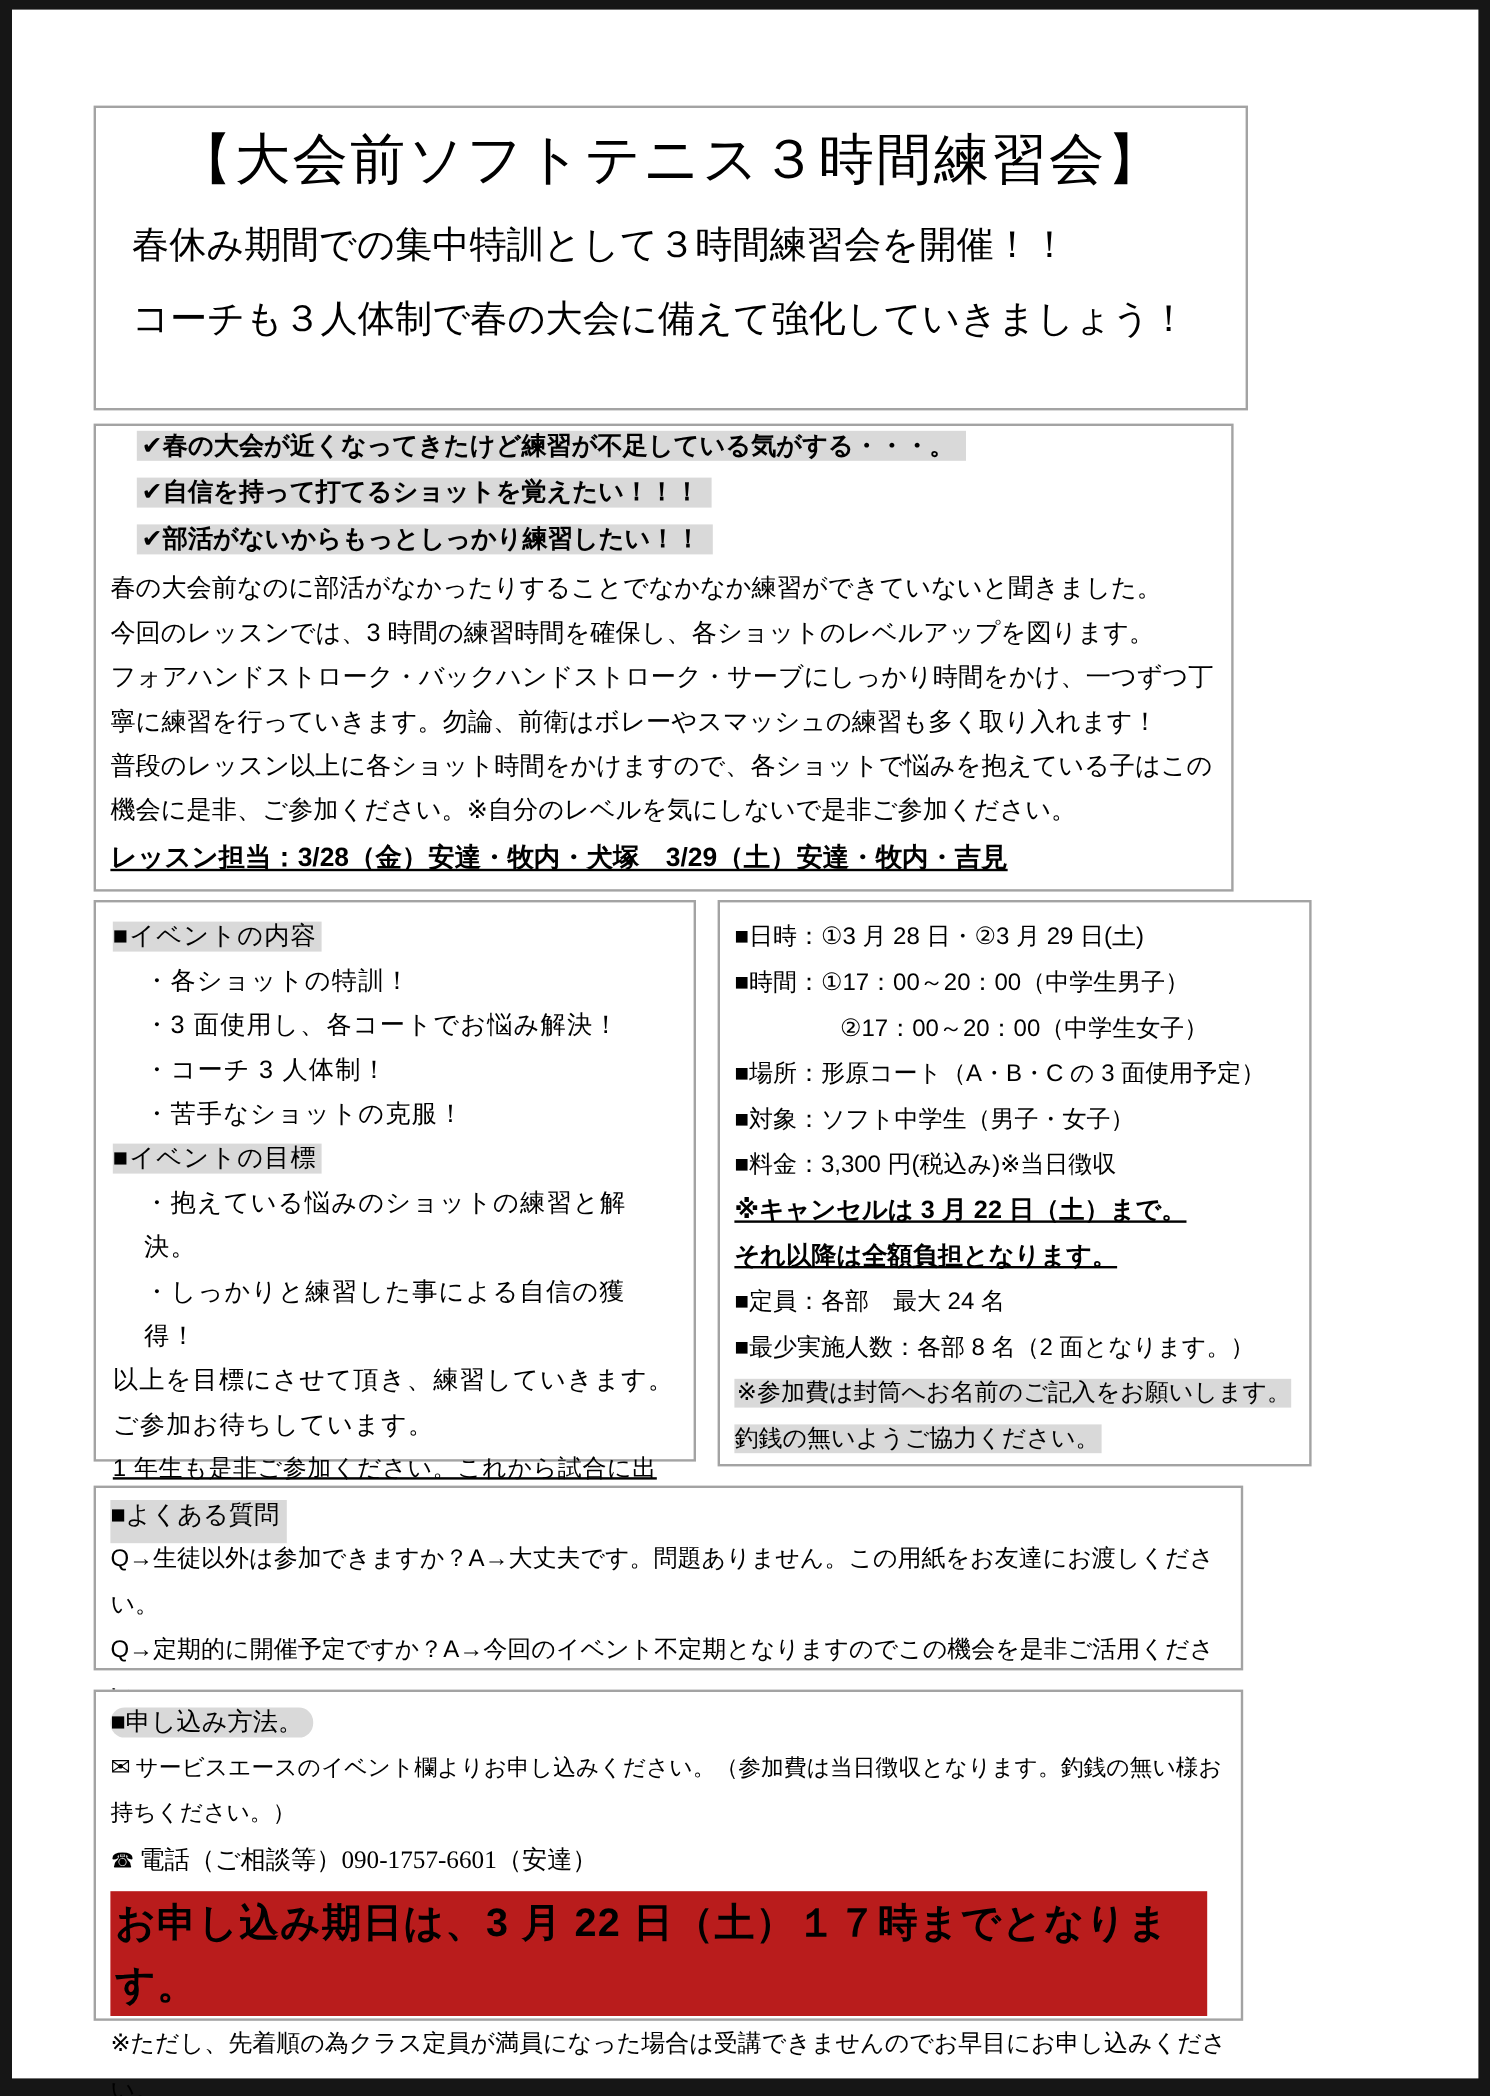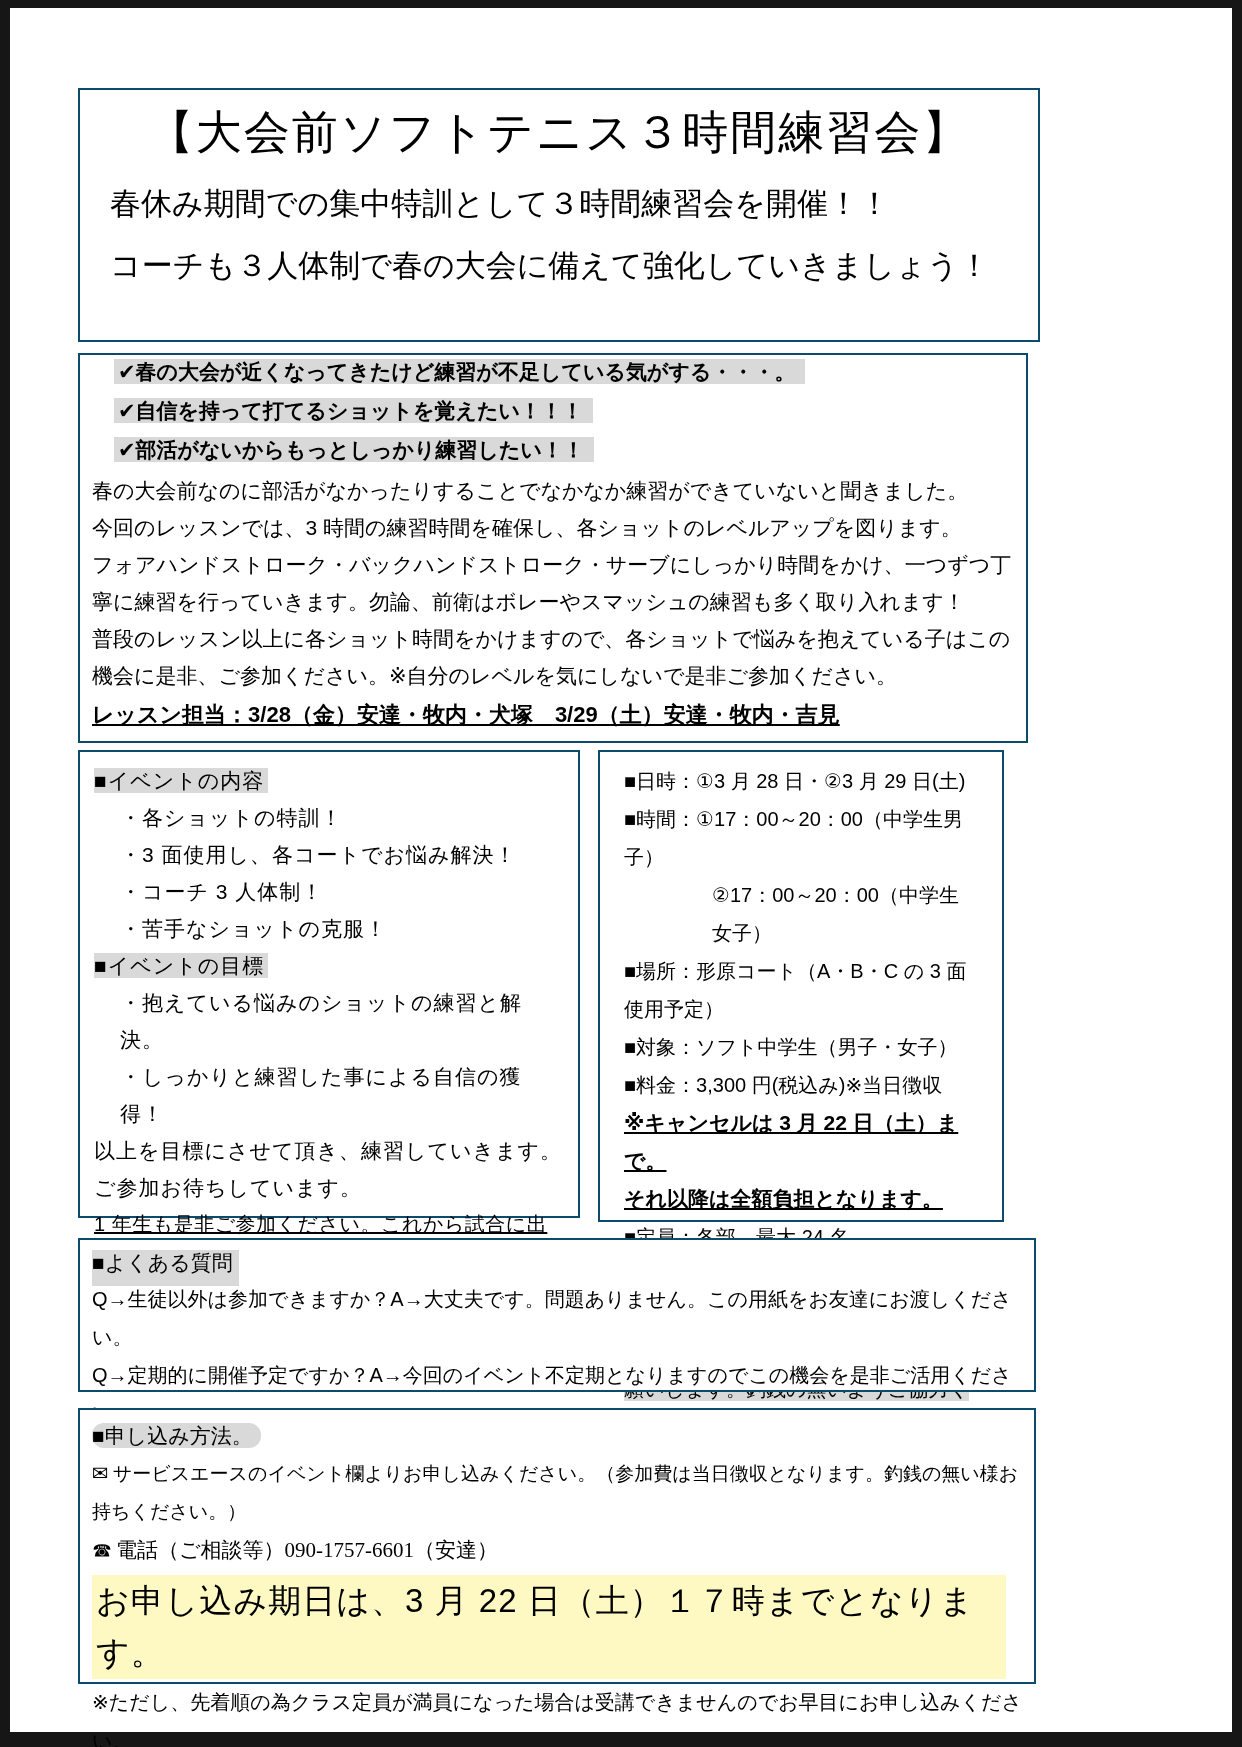--- a/index.html
+++ b/index.html
@@ -10,21 +10,21 @@
     font-family:"Liberation Sans","DejaVu Sans",sans-serif;
     color:#000;
   }
   .page{
     position:absolute;left:10px;top:8px;
     width:1222px;height:1724px;
     background:#ffffff;
   }
   .box{
     position:absolute;
-    border:2px solid #0c4a6e;
+    border:2px solid #a3a3a3;
     background:#fff;
     box-sizing:border-box;
   }
   
   .title-box{left:68px;top:80px;width:962px;height:254px;padding:14px 18px 0 18px;}
   .title-box .main-title{
     font-family:"Liberation Serif","DejaVu Serif",serif;
     font-size:46px;font-weight:400;text-align:center;
     letter-spacing:2px;line-height:58px;margin:0;
   }
@@ -42,40 +42,40 @@
   .staff-line{
     font-size:22px;font-weight:bold;text-decoration:underline;
     line-height:38px;margin:2px 0 0 0;
   }
   
   .left-box{left:68px;top:742px;width:502px;height:468px;padding:10px 14px;font-size:21px;letter-spacing:1px;}
   .left-box .row{line-height:37px;}
   .left-box .bullet{padding-left:26px;}
   .left-box .sec-head span{background:#d9d9d9;padding:1px 4px 1px 0;}
   .left-box .note{text-decoration:underline;font-size:20px;letter-spacing:0.5px;line-height:37px;}
-  .right-box{left:588px;top:742px;width:406px;height:472px;padding:10px 24px;font-size:20px;}
+  .right-box{left:588px;top:742px;width:495px;height:472px;padding:10px 12px;font-size:20px;}
   .right-box .row{line-height:38px;}
   .right-box .row.indent{padding-left:88px;}
   .right-box .cancel{font-weight:bold;text-decoration:underline;font-size:21px;line-height:38px;}
   .right-box .fee-note{line-height:38px;}
   .right-box .fee-note span{background:#d9d9d9;padding:1px 2px;}
   
   .faq-box{left:68px;top:1230px;width:958px;height:154px;padding:6px 12px;}
   .faq-head{line-height:34px;font-size:21px;}
   .faq-head span{background:#d9d9d9;padding:1px 6px 12px 0;}
   .faq-row{font-size:20px;line-height:38px;}
   
   .apply-box{left:68px;top:1400px;width:958px;height:276px;padding:8px 12px;}
   .apply-head{line-height:36px;font-size:21px;}
   .apply-head span{background:#d9d9d9;padding:1px 8px 1px 0;border-radius:12px;}
   .contact-row{font-size:19px;line-height:38px;}
   .contact-row.phone{font-family:"Liberation Serif","DejaVu Serif",serif;font-size:21px;}
   .contact-row .icon{font-size:20px;margin-right:4px;}
   .deadline{
-    background:#fef9c3;font-weight:normal;font-size:33px;
+    background:#b91c1c;font-weight:bold;font-size:33px;
     line-height:52px;letter-spacing:1px;margin:6px 16px 4px 0;padding-left:4px;
   }
   .apply-note{font-size:20px;line-height:39px;}
 </style>
 </head>
 <body>
 
 <div class="page">
 
   <div class="box title-box">

